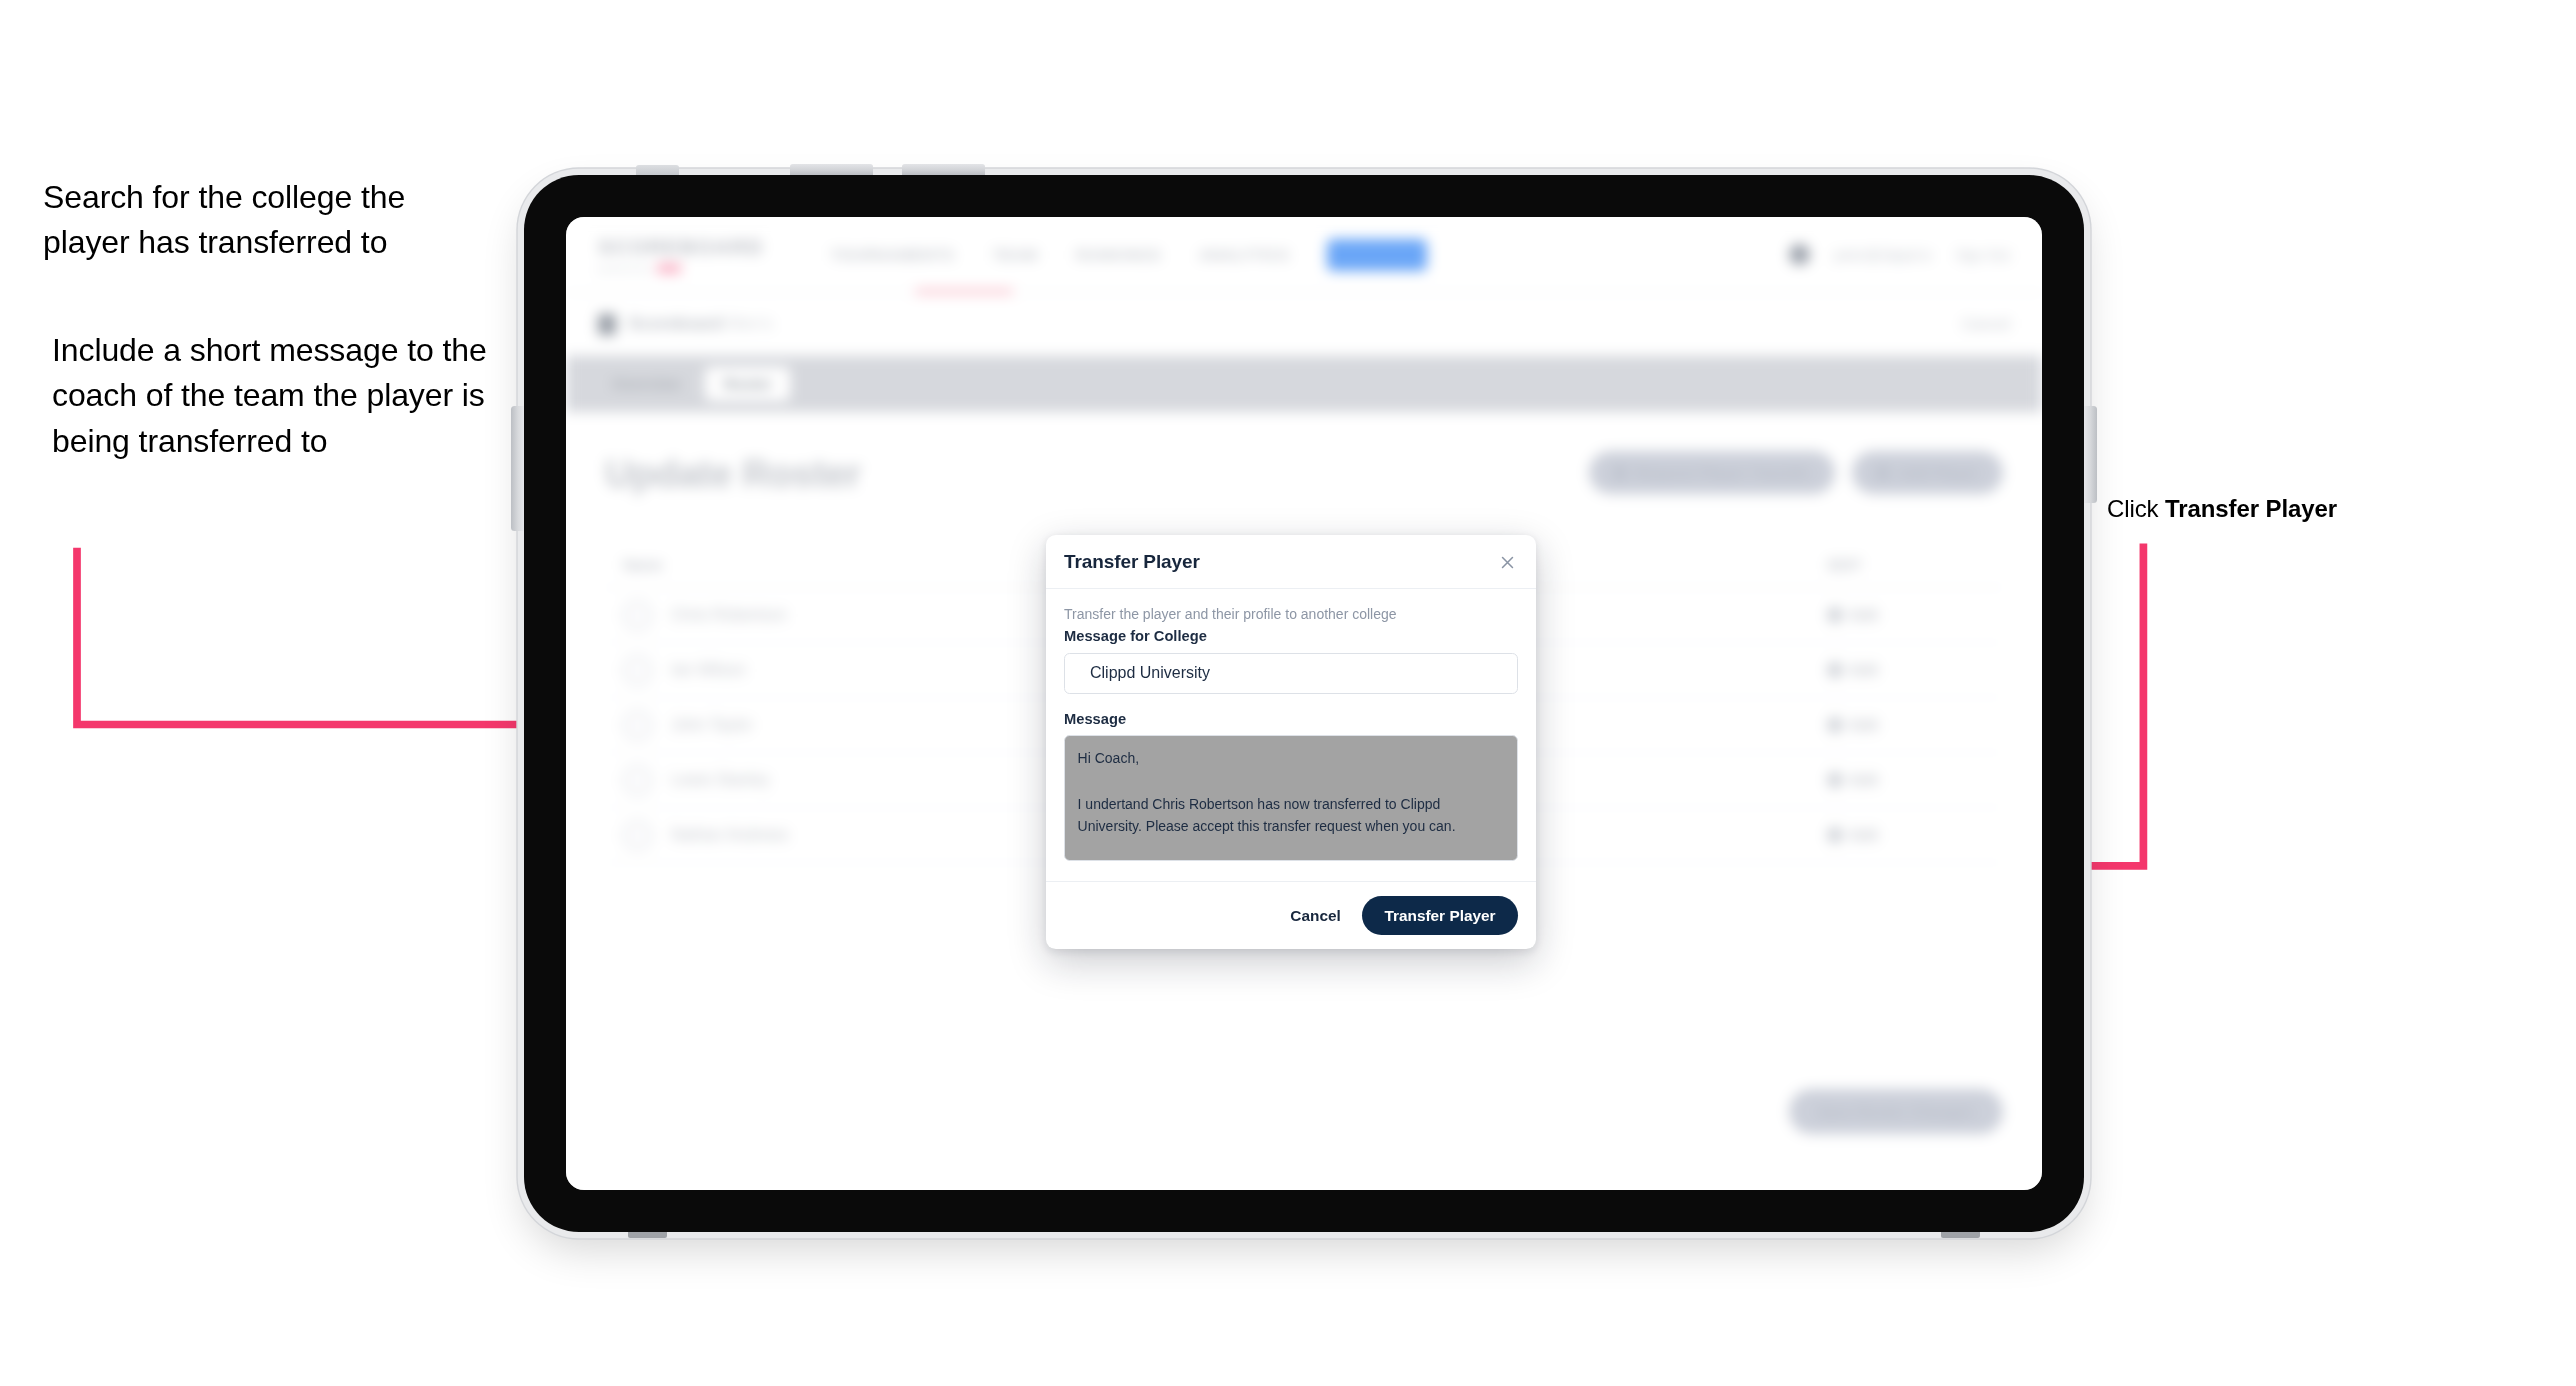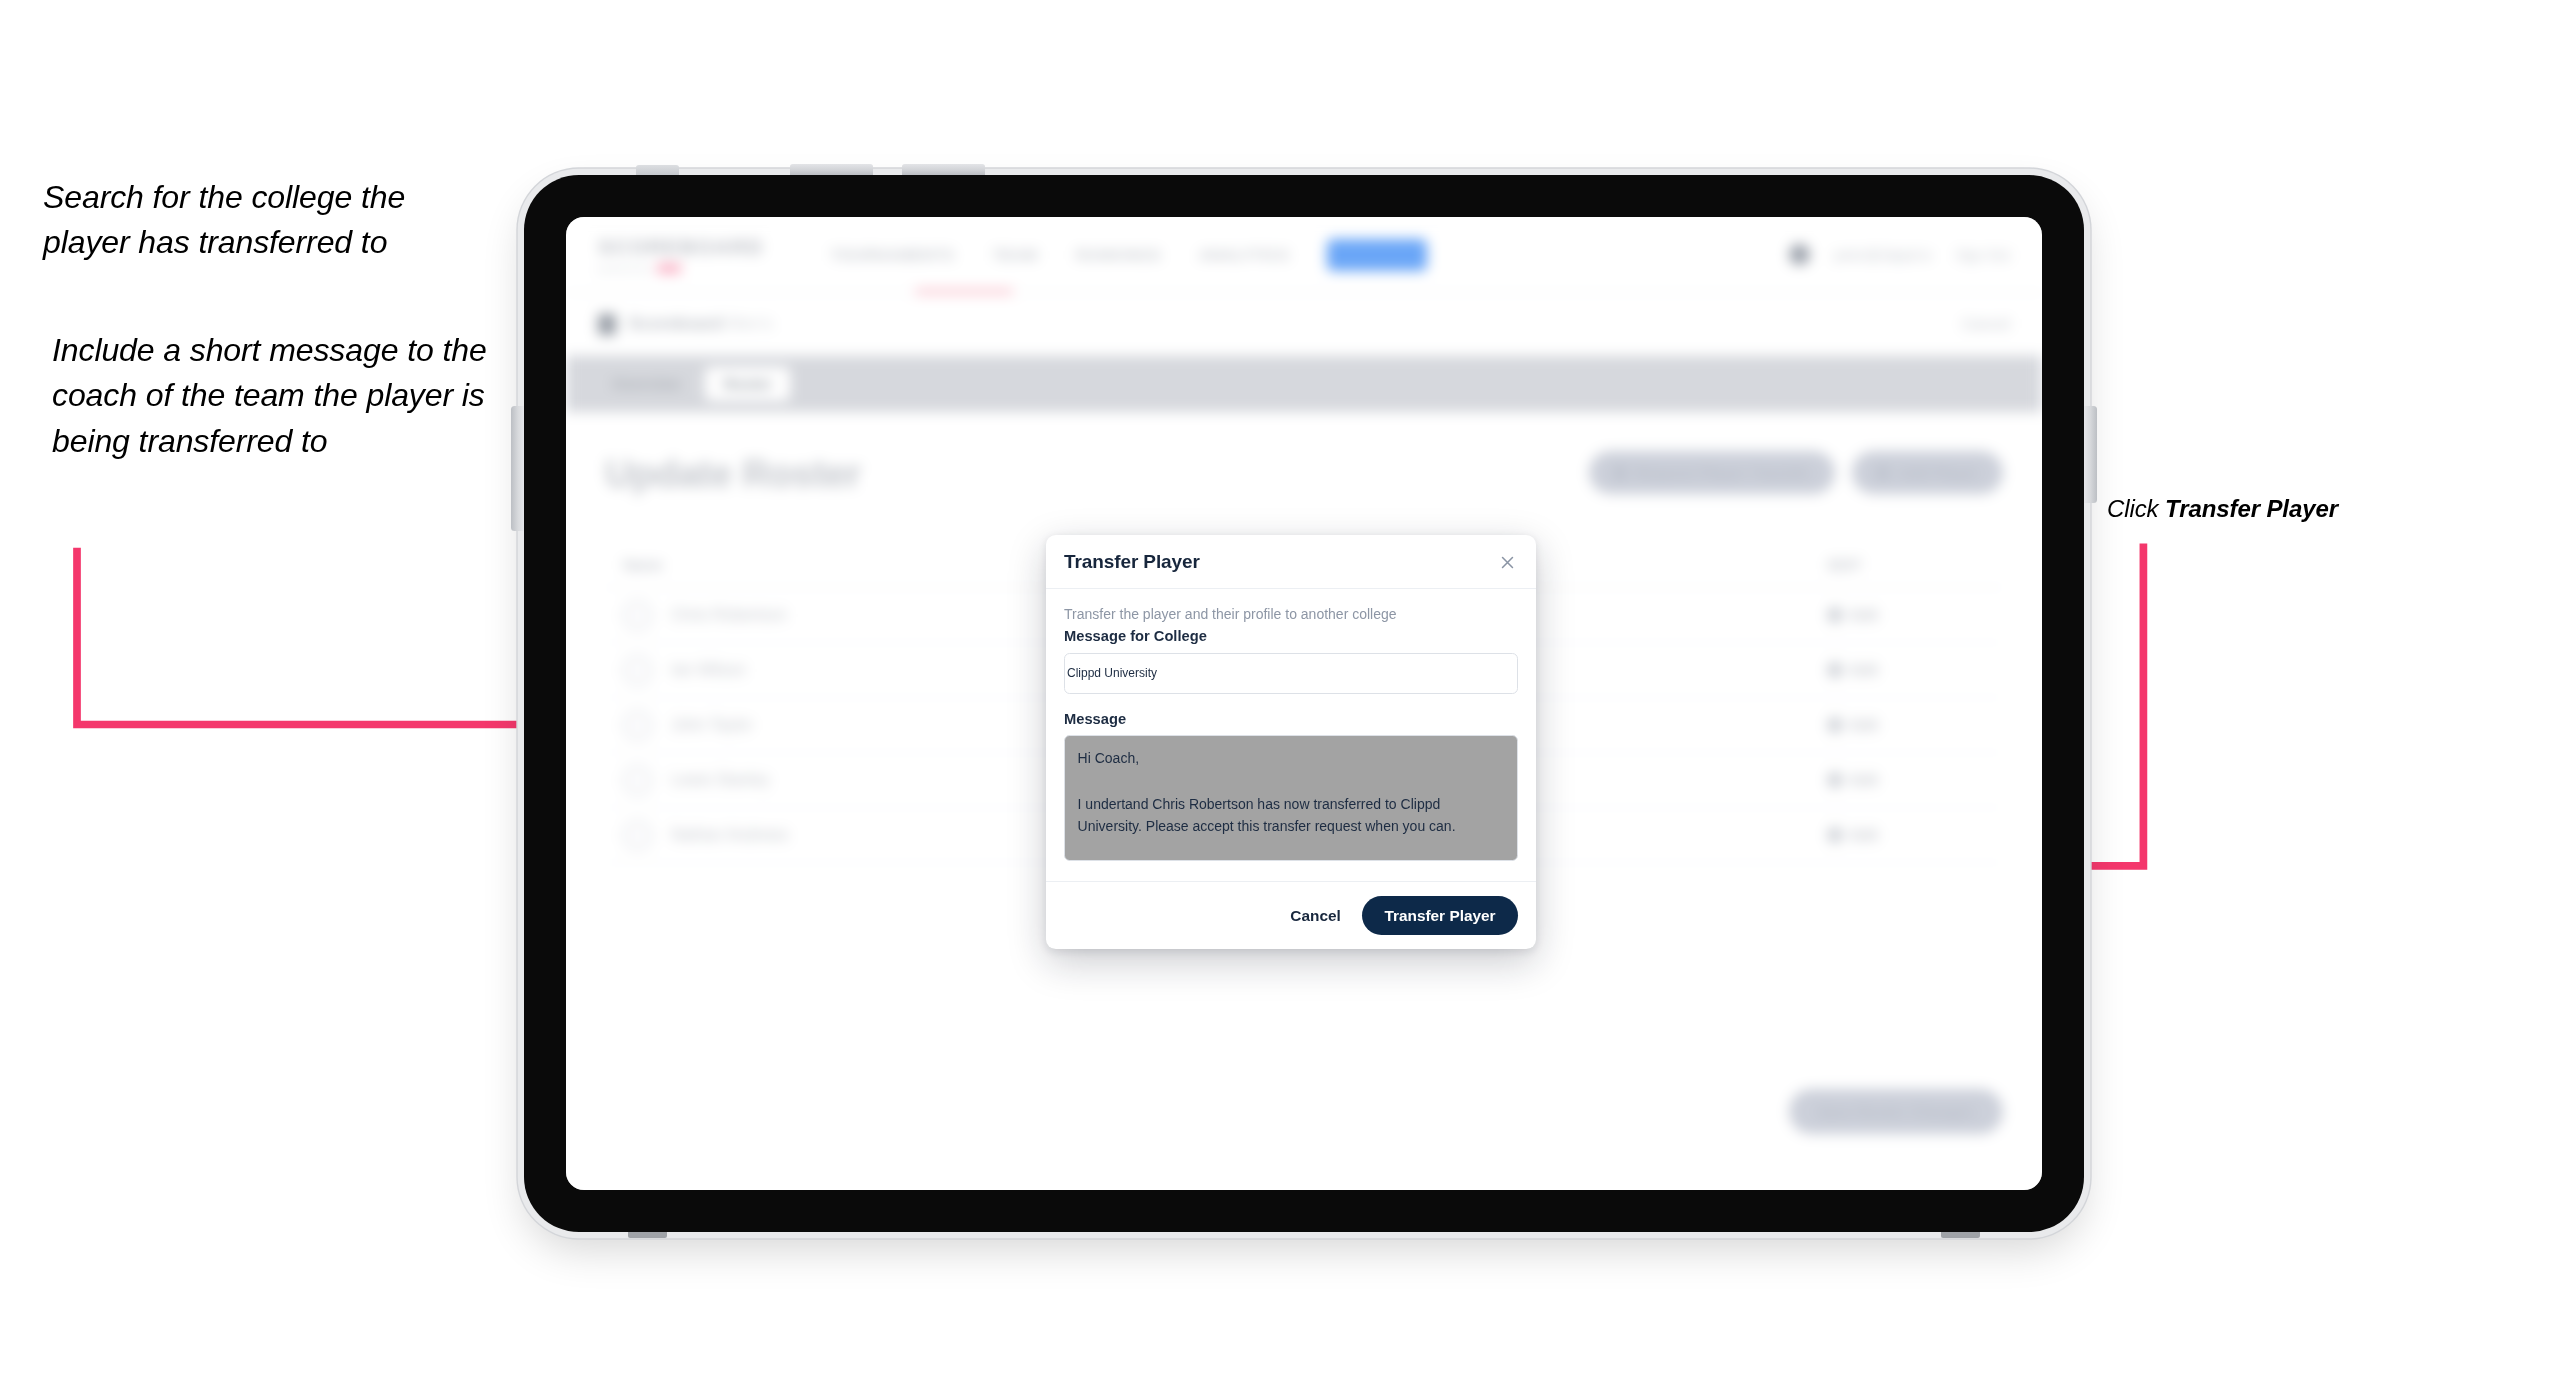--- a/index.html
+++ b/index.html
@@ -21,21 +21,20 @@
 
   
   .annot {
     position: absolute;
     color: #000000;
     font-family: "Liberation Sans", sans-serif;
     font-size: 32px;
     line-height: 1.42;
     font-weight: 400;
     letter-spacing: -0.1px;
-    font-style: italic;
   }
   #annot-left-1 { left: 43px; top: 175px; width: 448px; }
   #annot-left-2 { left: 52px; top: 328px; width: 448px; }
   #annot-right-1 { left: 2107px; top: 492px; width: 434px; font-size: 24px; }
   #annot-right-1 b { font-weight: 700; }
 
   
   .arrow-svg {
     position: absolute;
     left: 0; top: 0;
@@ -231,22 +230,22 @@
   .m-close svg { width: 17px; height: 17px; stroke: #8a94a4; stroke-width: 2.2; fill: none; stroke-linecap: round; }
 
   .m-body { padding: 17px 18px 18px 18px; }
   .m-desc { font-size: 14px; color: #8d96a5; margin-bottom: 6px; }
   .m-label { font-size: 14.7px; color: #1d2c42; font-weight: 600; margin-bottom: 8.4px; }
   .m-input {
     width: 100%;
     border: 0.7px solid #dde1e7;
     border-radius: 5.6px;
     height: 41px;
-    padding: 0 2px;
-    font-size: 12px;
+    padding: 0 25px;
+    font-size: 16px;
     color: #1d2c42;
     font-family: "Liberation Sans", sans-serif;
     background: #ffffff;
     outline: none;
   }
   .m-gap { height: 17px; }
   .m-textarea {
     width: 100%;
     height: 126px;
     border: 0.7px solid #dde1e7;

